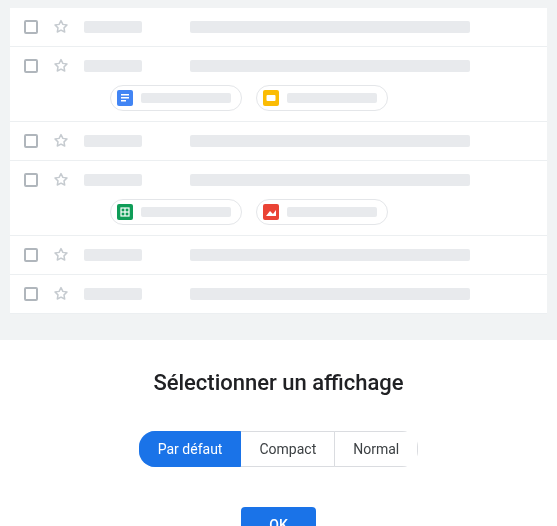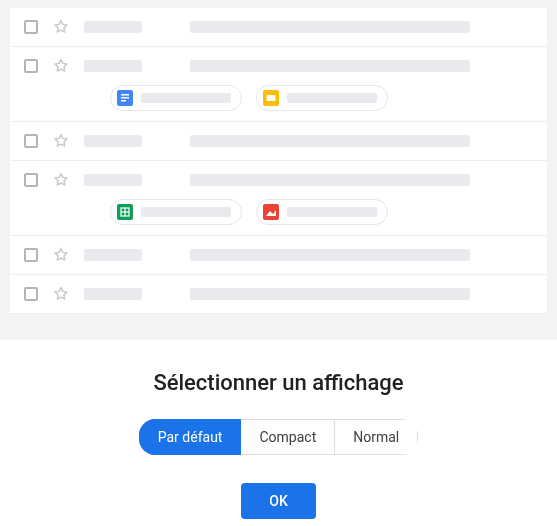--- a/index.html
+++ b/index.html
@@ -76,27 +76,27 @@
   }
   .bottom-panel {
     background: #fff;
     text-align: center;
     padding-top: 30px;
   }
   .title {
     font-size: 22px;
     font-weight: 500;
     color: #202124;
-    margin-bottom: 24px;
+    margin-bottom: 36px;
   }
   .seg {
     display: inline-flex;
     border-radius: 16px;
     overflow: hidden;
-    margin-bottom: 28px;
+    margin-bottom: 40px;
   }
   .seg button {
     font-family: inherit;
     font-size: 14px;
     padding: 9px 18px;
     border: 1px solid #dadce0;
     background: #fff;
     color: #3c4043;
     cursor: pointer;
     margin-left: -1px;

